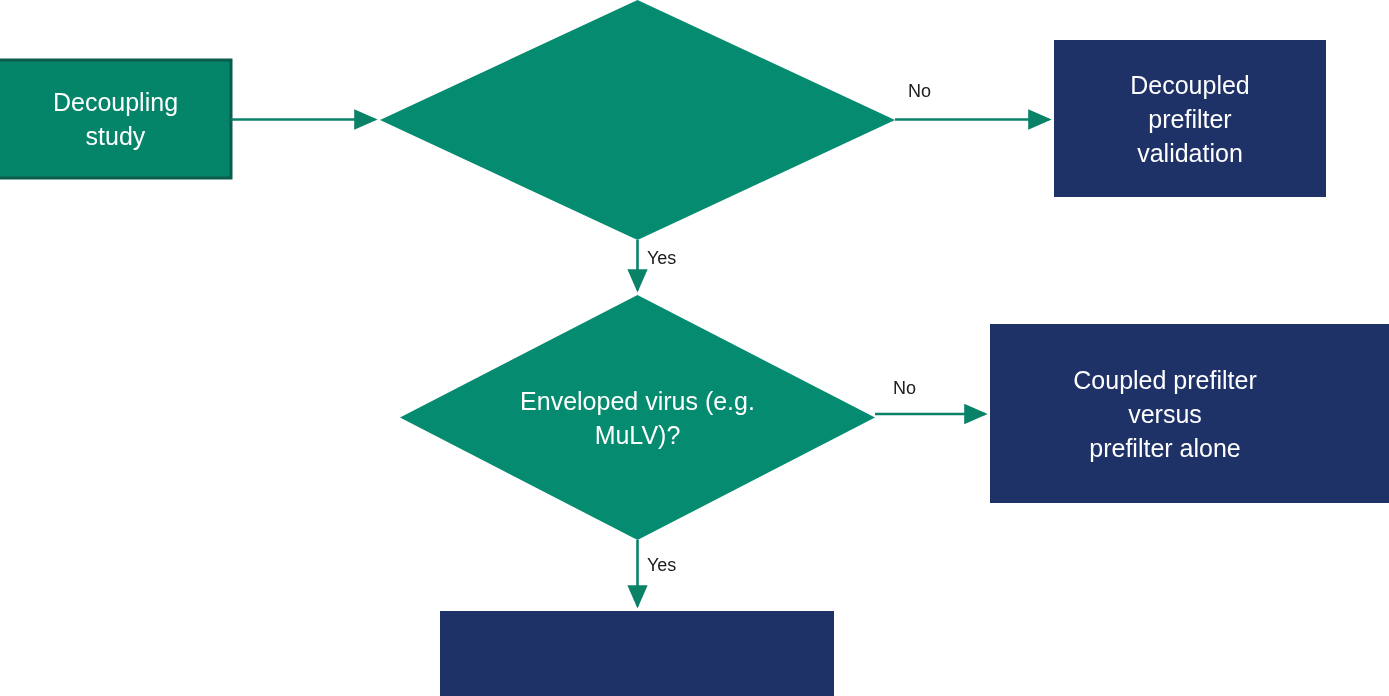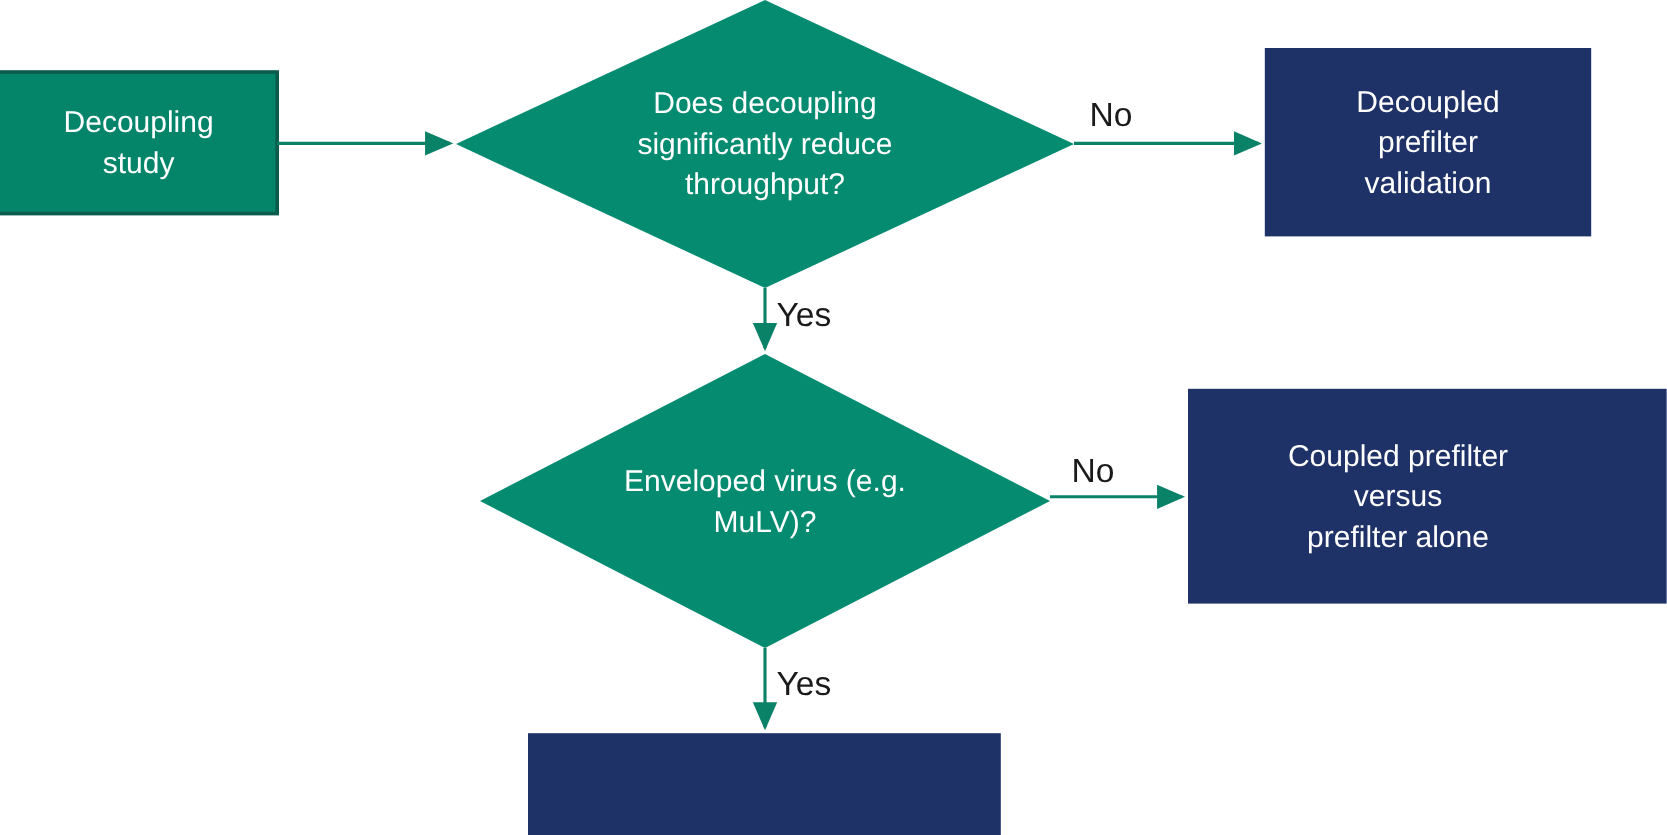--- a/index.html
+++ b/index.html
@@ -35,21 +35,21 @@
     font-family: "Liberation Sans", sans-serif;
     font-size: 25px;
     line-height: 1.36;
     white-space: pre-line;
     pointer-events: none;
   }
   .edge-label {
     position: absolute;
     color: #1a1a1a;
     font-family: "Liberation Sans", sans-serif;
-    font-size: 28px;
+    font-size: 18px;
     line-height: 1;
     white-space: nowrap;
   }
 </style>
 </head>
 <body>
 
 <div id="canvas">
 
   <svg id="flow-svg" viewBox="0 0 1389 696" xmlns="http://www.w3.org/2000/svg">
@@ -78,23 +78,20 @@
     <line x1="637.5" y1="240" x2="637.5" y2="290" stroke="#0a8267" stroke-width="2.6" marker-end="url(#arrowGreen)"></line>
 
     <line x1="875" y1="414" x2="985" y2="414" stroke="#0a8267" stroke-width="2.6" marker-end="url(#arrowGreen)"></line>
 
     <line x1="637.5" y1="540" x2="637.5" y2="606" stroke="#0a8267" stroke-width="2.6" marker-end="url(#arrowGreen)"></line>
   </svg>
 
   <div class="node-text" style="left:0px; top:60px; width:231px; height:118px;">Decoupling
 study</div>
 
-  <div class="node-text" style="left:440px; top:0px; width:395px; height:240px;">Does decoupling
-significantly reduce
-throughput?</div>
 
   <div class="node-text" style="left:450px; top:295px; width:375px; height:245px;">Enveloped virus (e.g.
 MuLV)?</div>
 
   <div class="node-text" style="left:1054px; top:40px; width:272px; height:157px;">Decoupled
 prefilter
 validation</div>
 
   <div class="node-text" style="left:990px; top:324px; width:350px; height:179px;">Coupled prefilter
 versus

